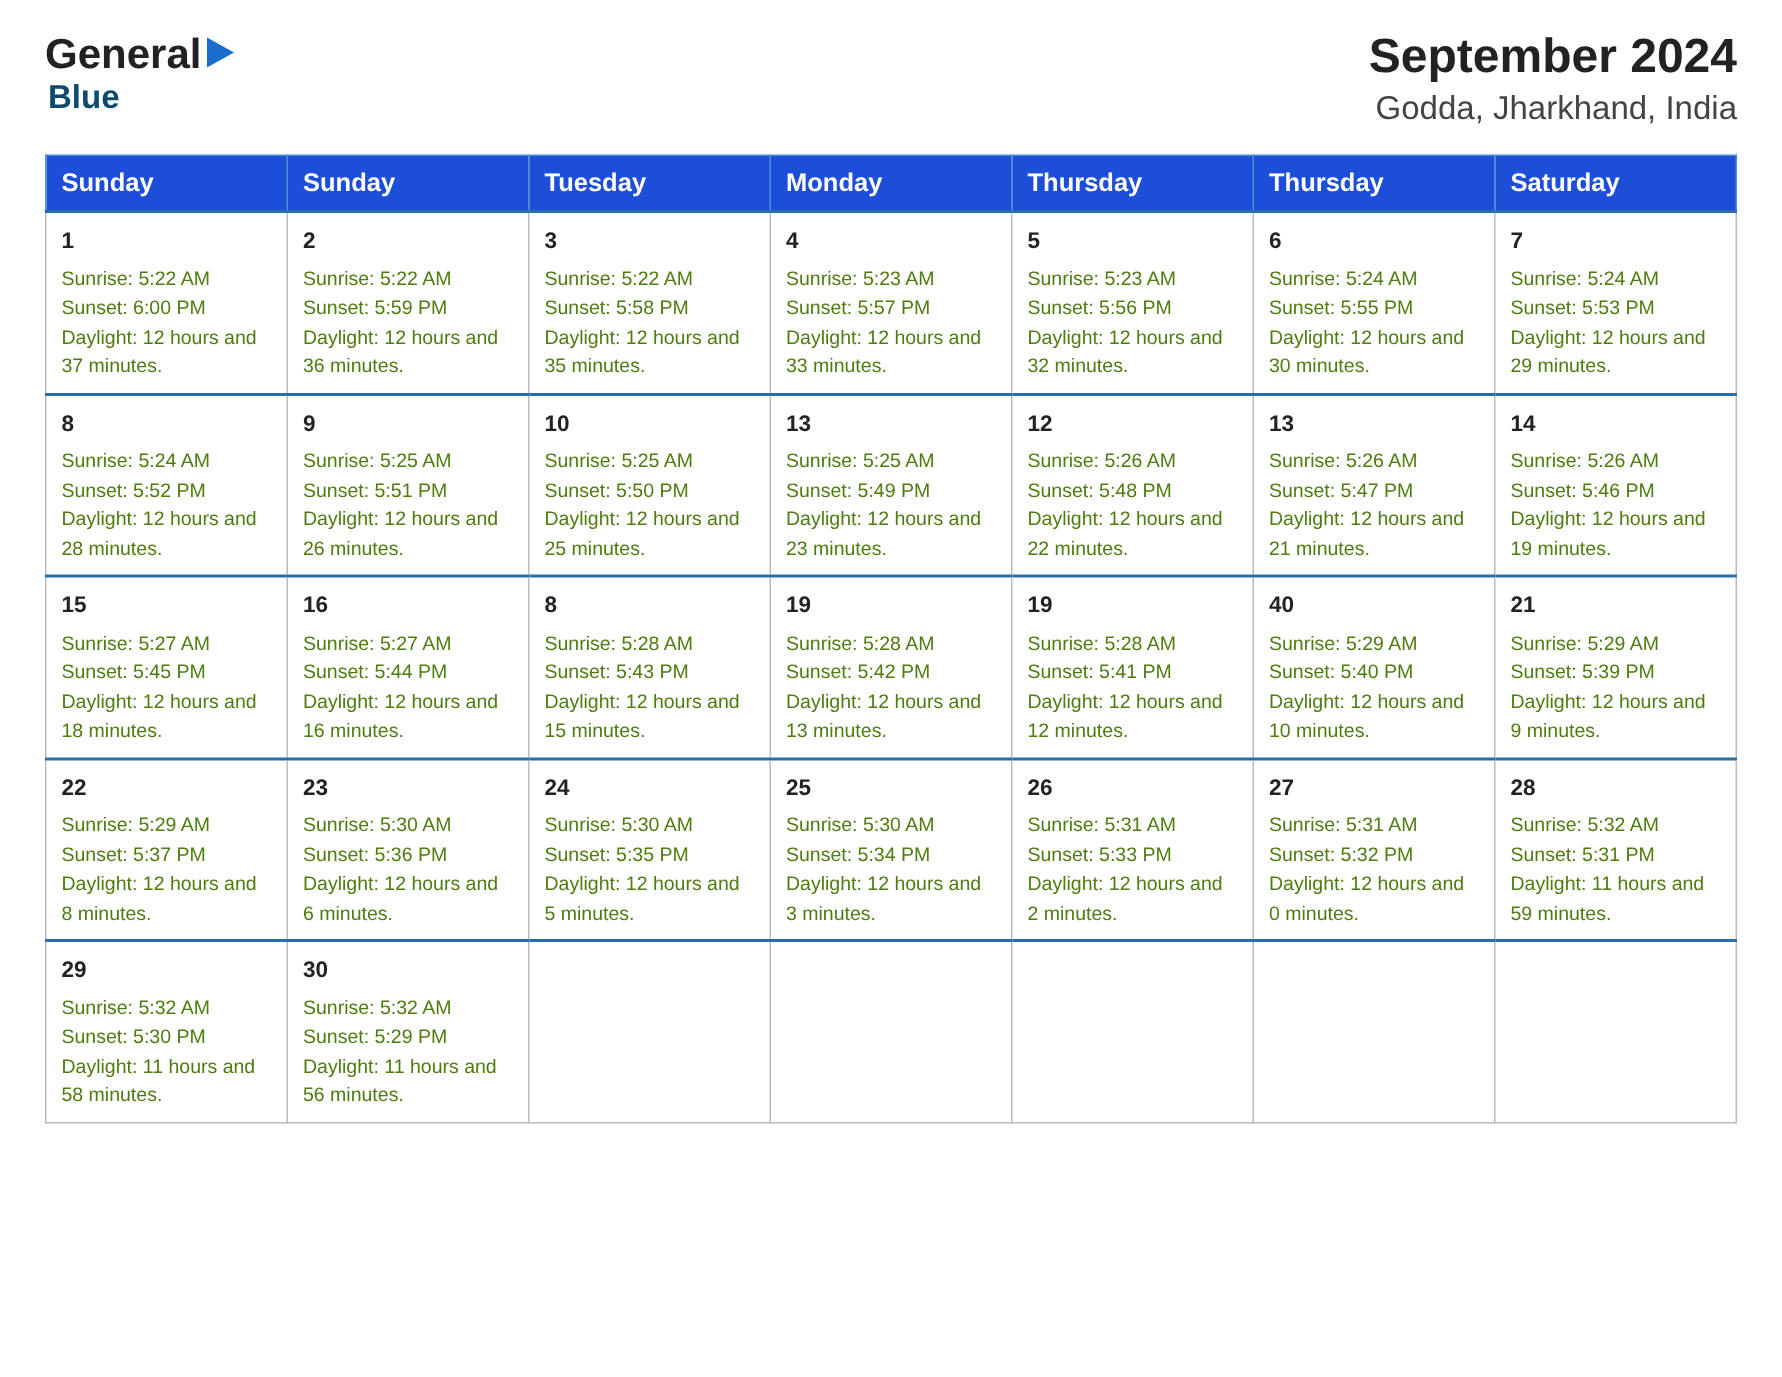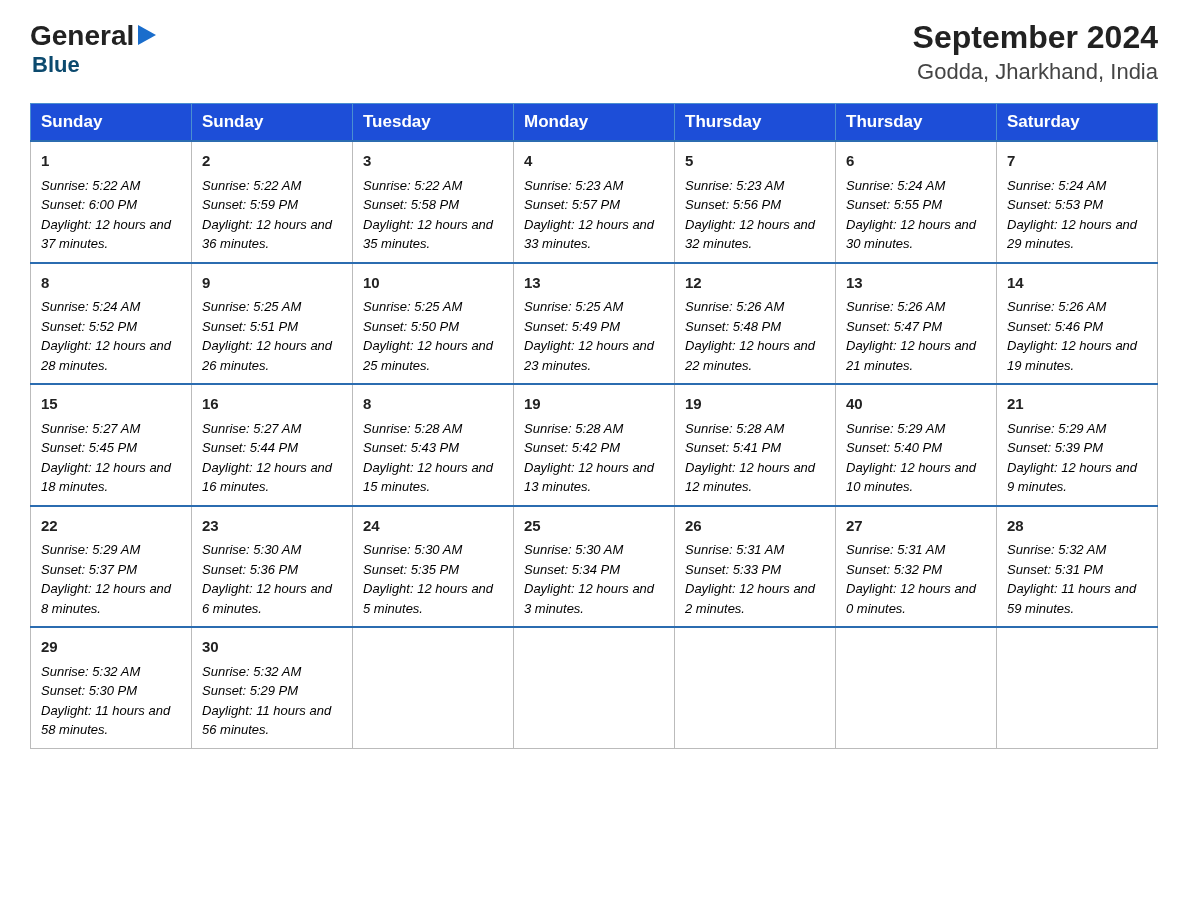--- a/index.html
+++ b/index.html
@@ -63,23 +63,22 @@
     .calendar-table tr td {
       border-top: 2px solid #2b6cb0;
     }
     .day-number {
       font-size: 15px;
       font-weight: bold;
       display: block;
       margin-bottom: 3px;
     }
     .day-info {
-      color: #000000;
+      color: #4d7c0f;
       font-size: 13px;
-      font-style: italic;
     }
     .empty-cell {
       background: #fff;
     }
     .logo-row {
       display: flex;
       align-items: center;
       gap: 2px;
     }
   </style>

